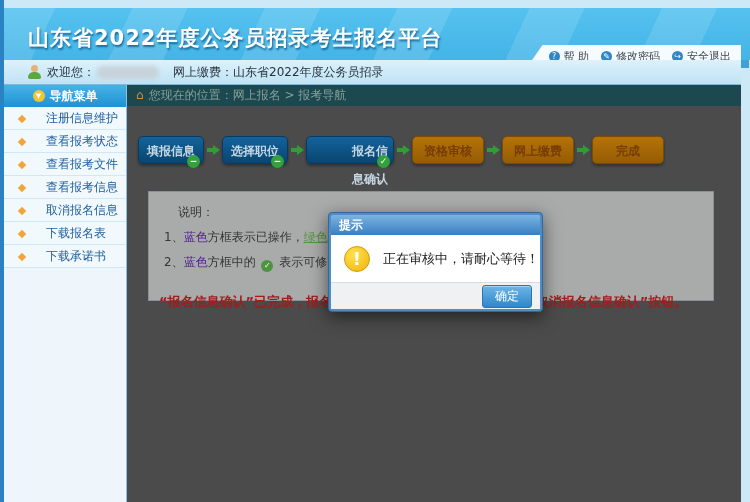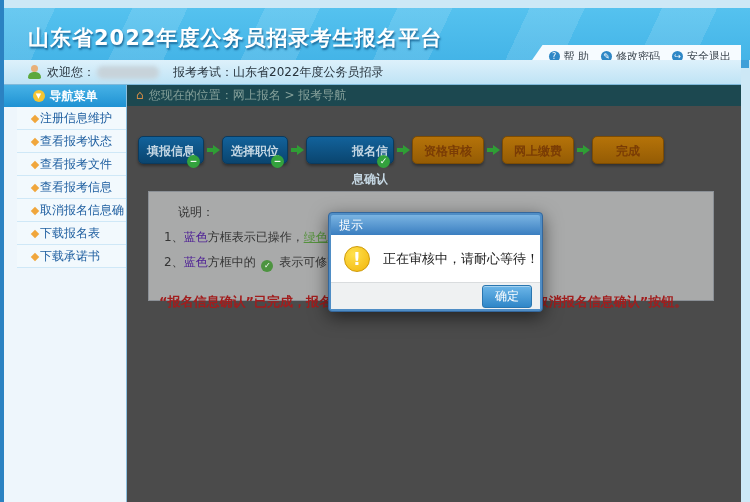--- a/index.html
+++ b/index.html
@@ -33,22 +33,22 @@
 
   
   .left-strip { position:absolute; left:0; top:0; width:4px; height:502px; background:#2b82c2; }
   .sidebar { position:absolute; left:4px; top:85px; width:123px; height:417px;
     background:#eef6fc; border-right:1px solid #8cc0e0; }
   .nav-header { height:22px; background:linear-gradient(180deg,#47b2e6,#1f92d3);
     display:flex; align-items:center; justify-content:center; gap:5px;
     color:#fff; font-size:12px; font-weight:bold; cursor:pointer; }
   .nav-arrow { width:12px; height:12px; border-radius:50%; background:#f5c531; color:#fff;
     font-size:7px; line-height:12px; text-align:center; }
-  .side-item { position:relative; height:23px; line-height:23px; padding-left:23px;
-    font-size:12px; color:#1f5fa0; border-bottom:1px solid #cfe8f7; cursor:pointer; background:#f2f9fd;margin-left:13px; }
+  .side-item { position:relative; height:23px; line-height:23px; padding-left:42px;
+    font-size:12px; color:#1f5fa0; border-bottom:1px solid #cfe8f7; cursor:pointer; background:#f2f9fd; }
   .side-item::before { content:""; position:absolute; left:15px; top:9px; width:6px; height:6px;
     background:#f0a63c; transform:rotate(45deg); }
 
   
   .main { position:absolute; left:127px; top:85px; width:614px; height:417px; background:#4b4b4b; }
   .breadcrumb { height:21px; line-height:21px; background:#1c4850; color:#85a09a; font-size:12px;
     padding-left:9px; display:flex; align-items:center; gap:5px; }
   .home-ico { color:#cf8a45; font-size:12px; }
 
   .steps { position:absolute; left:11px; top:51px; display:flex; align-items:center; }
@@ -76,21 +76,21 @@
 
   
   .right-strip { position:absolute; right:0; top:60px; width:9px; height:442px; background:#cde8f6; }
   .scroll-btn { position:absolute; right:1px; top:0; width:8px; height:8px; background:#3f9fd8; }
 
   
   .dialog { position:absolute; left:328px; top:212px; width:215px; z-index:10;
     background:#4f8dc5; border:1px solid #346fa0; border:1px solid #34679c; padding:2px;
     border-radius:4px; box-shadow:0 5px 18px rgba(0,0,0,.55); }
   .dialog-title { height:20px; line-height:20px; background:linear-gradient(180deg,#7ab4e2,#3a7ec0);
-    color:#fff; font-size:12px; font-weight:normal; padding-left:8px; border-radius:2px 2px 0 0; cursor:move; }
+    color:#fff; font-size:12px; font-weight:bold; padding-left:8px; border-radius:2px 2px 0 0; cursor:move; }
   .dialog-body { background:#fff; height:47px; display:flex; align-items:center; }
   .alert-ico { width:26px; height:26px; border-radius:50%; flex:none;
     background:radial-gradient(circle at 35% 30%,#ffe14d,#f2b50a); border:1px solid #cf9a06;
     color:#fff; font-size:17px; font-weight:bold; line-height:25px; text-align:center; margin:0 13px 0 13px; }
   .dialog-msg { font-size:13px; color:#1c1c1c; }
   .dialog-footer { background:#eff1f2; border-top:1px solid #d9dcde; height:27px;
     display:flex; justify-content:flex-end; align-items:center; padding-right:8px; }
   .ok-btn { background:linear-gradient(180deg,#6cb6e8,#2f86c8); border:1px solid #2a76b0;
     border-radius:3px; color:#fff; font-size:12px; padding:2px 12px; cursor:pointer;
     font-family:inherit; box-shadow:inset 0 1px 0 rgba(255,255,255,.4); }
@@ -118,21 +118,21 @@
     </div>
   </div>
 
   <div class="welcome">
     <span class="avatar">
         <span class="head"></span>
         <span class="bodyv"></span>
       </span>
     <span>欢迎您：</span>
     <span class="name-blur"></span>
-    <span>报考考试：山东省2022年度公务员招录</span>
+    <span>网上缴费：山东省2022年度公务员招录</span>
   </div>
 
   <div class="left-strip"></div>
 
   <div class="sidebar">
     <div class="nav-header">
       <span class="nav-arrow">▼</span>
       <span>导航菜单</span>
     </div>
     <div class="side-item">注册信息维护</div>

